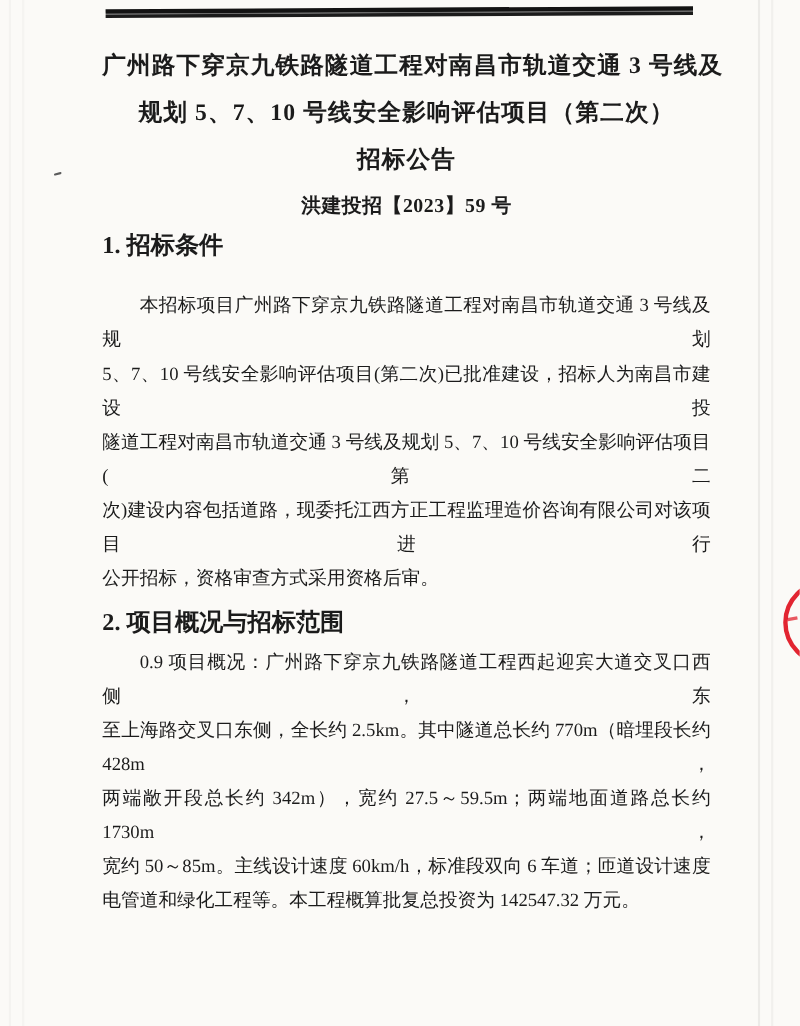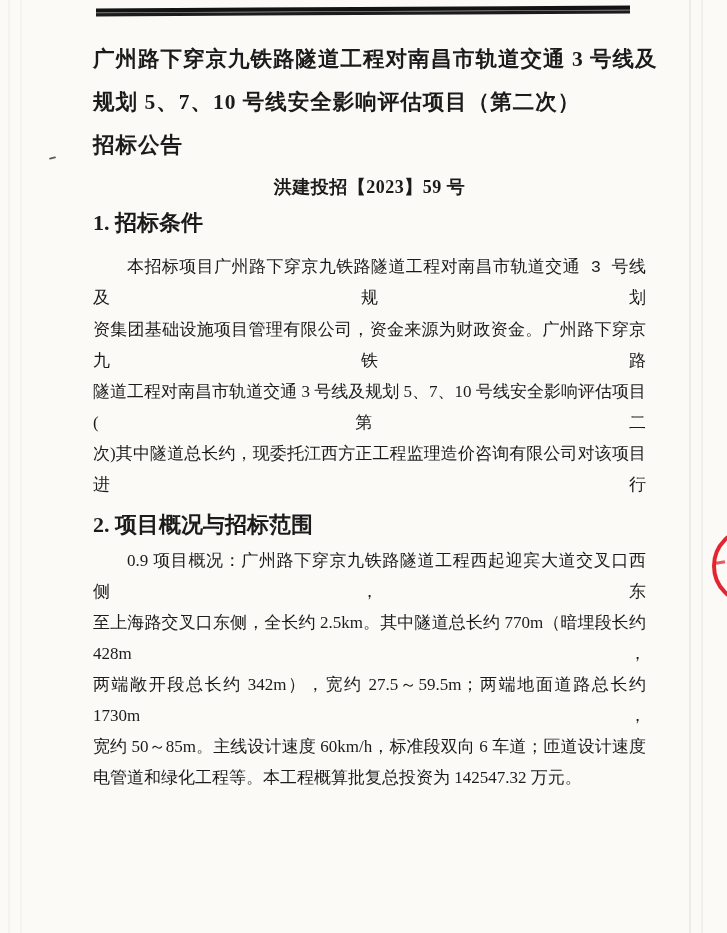--- a/index.html
+++ b/index.html
@@ -39,33 +39,33 @@
     background: #e0121f; transform: rotate(-10deg); opacity: 0.7;
   }
 
   
   .content {
     position: absolute; left: 93px; top: 30px; width: 553px;
     color: #1b1b1b;
   }
   .t-line {
     font-weight: 700; font-size: 21.5px; line-height: 43px;
-    text-align: left; letter-spacing: 1px; white-space: nowrap;
+    text-align: center; letter-spacing: 1px; white-space: nowrap;
   }
   .t-first { margin-top: 8px; }
   .docno {
     font-weight: 700; font-size: 18px; line-height: 40px;
     text-align: center; letter-spacing: 0.5px;
   }
   .h { font-weight: 700; font-size: 22px; line-height: 32px; }
   .h2m { margin-top: 9px; }
   .bl { font-size: 17px; line-height: 31px; }
   .fill { text-align: justify; text-align-last: justify; }
   .ind { text-indent: 2em; }
-  .p1m { margin-top: 13px; font-family: Liberation Mono, monospace; }
+  .p1m { margin-top: 23px; }
   .p21m { margin-top: 4px; }
 </style>
 </head>
 <body>
 
 <div class="page">
 
   <div class="scanbar"></div>
   <div class="streak a"></div>
   <div class="streak b"></div>
@@ -77,23 +77,24 @@
 
     <div class="t-line t-first">广州路下穿京九铁路隧道工程对南昌市轨道交通 3 号线及</div>
     <div class="t-line">规划 5、7、10 号线安全影响评估项目（第二次）</div>
     <div class="t-line">招标公告</div>
     <div class="docno">洪建投招【2023】59 号</div>
 
     <div class="h">1. 招标条件</div>
 
     <div>
       <div class="bl fill ind p1m">本招标项目广州路下穿京九铁路隧道工程对南昌市轨道交通 3 号线及规划</div>
-      <div class="bl fill">资集团基础设施项目管理有限公司，资金来源为财政资金。广州路下穿京九铁路</div>
+      <div class="bl fill">5、7、10 号线安全影响评估项目(第二次)已批准建设，招标人为南昌市建设投</div>
       <div class="bl fill">隧道工程对南昌市轨道交通 3 号线及规划 5、7、10 号线安全影响评估项目(第二</div>
-      <div class="bl fill">次)其中隧道总长约，现委托江西方正工程监理造价咨询有限公司对该项目进行</div>
+      <div class="bl fill">次)建设内容包括道路，现委托江西方正工程监理造价咨询有限公司对该项目进行</div>
+      <div class="bl">公开招标，资格审查方式采用资格后审。</div>
     </div>
 
     <div class="h h2m">2. 项目概况与招标范围</div>
 
     <div>
       <div class="bl fill ind p21m">0.9 项目概况：广州路下穿京九铁路隧道工程西起迎宾大道交叉口西侧，东</div>
       <div class="bl fill">至上海路交叉口东侧，全长约 2.5km。其中隧道总长约 770m（暗埋段长约 428m，</div>
       <div class="bl fill">两端敞开段总长约 342m），宽约 27.5～59.5m；两端地面道路总长约 1730m，</div>
       <div class="bl fill">宽约 50～85m。主线设计速度 60km/h，标准段双向 6 车道；匝道设计速度</div>
       <div class="bl">电管道和绿化工程等。本工程概算批复总投资为 142547.32 万元。</div>

